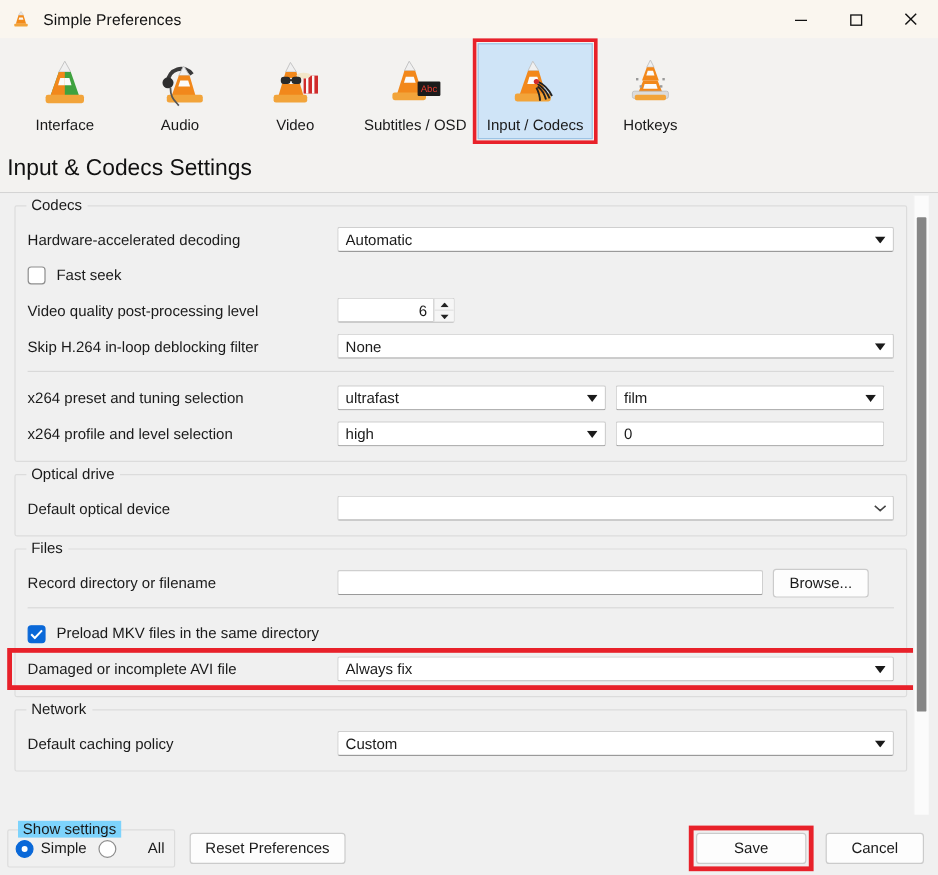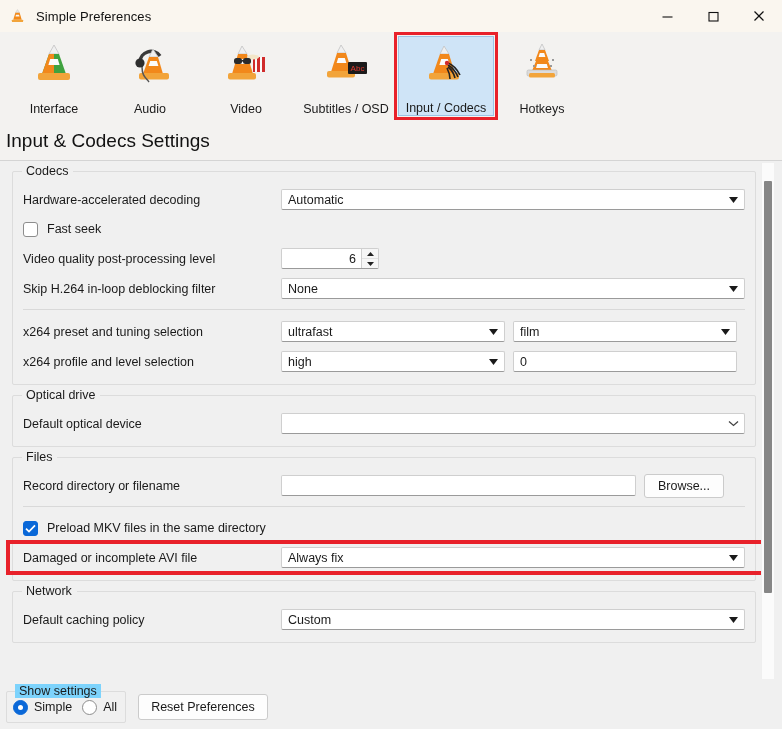--- a/index.html
+++ b/index.html
@@ -63,21 +63,21 @@
     padding-left: 6px;
     position: relative;
   }
   .cat {
     width: 96px;
     height: 80px;
     margin-top: 4px;
     display: flex;
     flex-direction: column;
     align-items: center;
-    justify-content: space-between;
+    justify-content: center;
     position: relative;
   }
   .cat .ico {
     width: 48px;
     height: 48px;
     margin-top: 4px;
     margin-bottom: 3px;
   }
   .cat .lbl {
     font-size: 12.5px;
@@ -326,21 +326,21 @@
     margin-top: 6px;
   }
   .showsettings .legend {
     position: absolute;
     top: -8px; left: 8px;
     background: #7dd3fc;
     padding: 0 4px;
     font-size: 12.5px;
   }
   .radio-opt { display: flex; align-items: center; margin-right: 10px; }
-  .radio-opt:last-child { margin-right: 0; }
+  .radio-opt:last-child { margin-right: 0; gap: 20px; }
   .rb {
     width: 15px; height: 15px;
     border-radius: 50%;
     border: 1px solid #8d8d8d;
     background: #fff;
     margin-right: 6px;
     box-sizing: border-box;
     display: flex; align-items: center; justify-content: center;
     flex: 0 0 auto;
   }
@@ -717,13 +717,20 @@
     <div class="radio-opt">
       <span class="rb"></span>
       <span class="rtext">All</span>
     </div>
   </div>
 
   <span class="reset-wrap">
     <span class="btn btn-reset">Reset Preferences</span>
   </span>
 
+  <div class="bottom-right">
+    <span class="save-wrap">
+      <span class="save-hl"></span>
+      <span class="btn btn-save">Save</span>
+    </span>
+    <span class="btn btn-cancel">Cancel</span>
+  </div>
 </div>
 
 </body></html>

